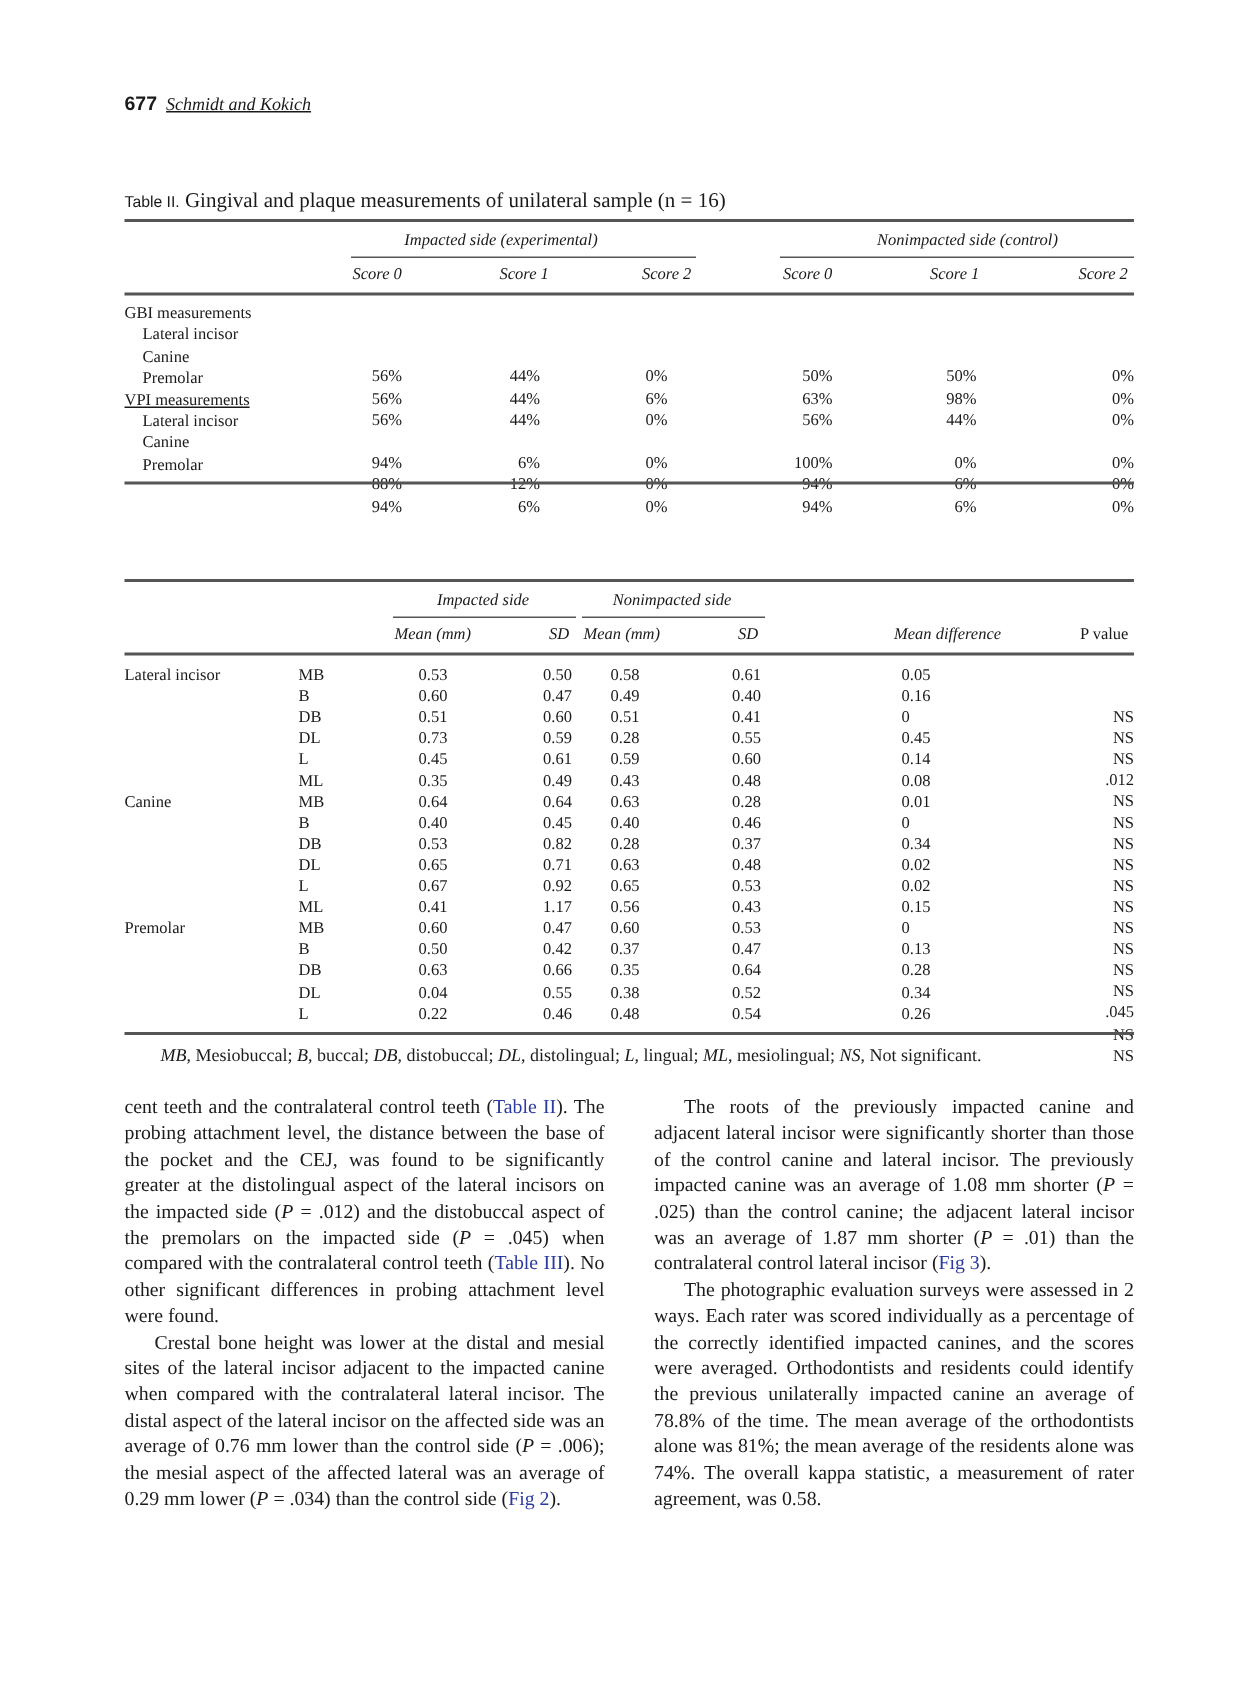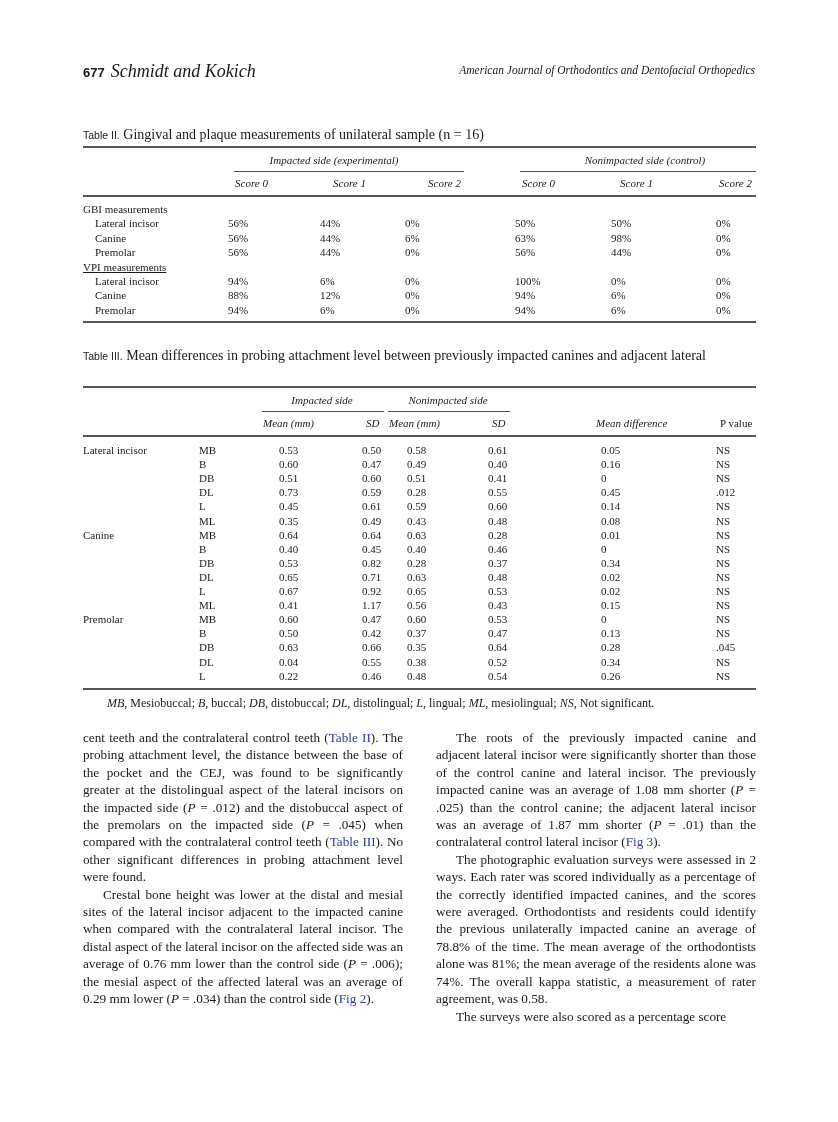--- a/index.html
+++ b/index.html
@@ -1,50 +1,49 @@
 <!DOCTYPE html>
 <html><head>
 <meta charset="utf-8">
 <style>
   html, body { margin: 0; padding: 0; background: #ffffff; }
   body { width: 838px; height: 1122px; position: relative; overflow: hidden;
          font-family: "Liberation Serif", "DejaVu Serif", serif; color: #1a1a1a; }
   .abs { position: absolute; }
   .runhead-left { left: 83px; top: 61px; font-size: 13px; }
   .runhead-left .pg { font-family: "Liberation Sans", "DejaVu Sans", sans-serif; font-weight: bold; font-size: 13px; margin-right: 6px; }
-  .runhead-left .auth { font-style: italic; font-size: 18px; }
+  .runhead-left .auth { font-style: italic; font-size: 12px; text-decoration: underline; }
   .runhead-right { right: 83px; top: 63px; font-style: italic; font-size: 11.5px; text-align: right; line-height: 15px; }
 
   .caption { left: 83px; font-size: 14px; line-height: 17px; }
   .caption .lbl { font-family: "Liberation Sans", "DejaVu Sans", sans-serif; font-size: 10.5px; }
 
   .rule-thick { position: absolute; left: 83px; width: 673px; height: 2px; background: #555; }
   .rule-thin { position: absolute; height: 1px; background: #555; }
 
   .t { position: absolute; font-size: 11px; white-space: nowrap; line-height: 14px; }
   .it { font-style: italic; }
-  .r { text-align: left; }
+  .r { text-align: right; margin-top: 28px; }
   .c { text-align: center; }
 
   .foot { left: 83px; top: 696px; font-size: 12px; margin-left: 24px; }
   .foot i { font-style: italic; }
 
   .col { position: absolute; width: 320px; font-size: 13.2px; line-height: 17.4px; text-align: justify; }
   .col p { margin: 0; }
   .col p.ind { text-indent: 20px; }
   .lnk { color: #2b3a9e; }
 </style>
 </head>
 <body>
 
 <div class="abs runhead-left">
   <span class="pg">677</span><span class="auth">Schmidt and Kokich</span>
 </div>
 <div class="abs runhead-right">
-  <div>American Journal of Orthodontics and Dentofacial Orthopedics</div>
 </div>
 
 <div class="abs caption" style="top:126px;">
   <span class="lbl">Table II.</span>
   <span>Gingival and plaque measurements of unilateral sample (n = 16)</span>
 </div>
 <div class="rule-thick" style="top:146px;"></div>
 
 <div class="t it c" style="left:234px; top:153px; width:200px;">Impacted side (experimental)</div>
 <div class="t it c" style="left:545px; top:153px; width:200px;">Nonimpacted side (control)</div>
@@ -101,21 +100,20 @@
     <div class="t r" style="left: 228px; width: 40px; top: 302.8px;">94%</div>
     <div class="t r" style="left: 320px; width: 40px; top: 302.8px;">6%</div>
     <div class="t r" style="left: 405px; width: 40px; top: 302.8px;">0%</div>
     <div class="t r" style="left: 515px; width: 40px; top: 302.8px;">94%</div>
     <div class="t r" style="left: 611px; width: 40px; top: 302.8px;">6%</div>
     <div class="t r" style="left: 716px; width: 40px; top: 302.8px;">0%</div>
   </div>
 <div class="rule-thick" style="top:321px;"></div>
 
 <div class="abs caption" style="top:347px; width:675px;">
-  <div><span class="lbl">Table III.</span> <span>Mean differences in probing attachment level between previously impacted canines and adjacent lateral</span></div>
 </div>
 <div class="rule-thick" style="top:386px;"></div>
 
 <div class="t it c" style="left:262px; top:393px; width:120px;">Impacted side</div>
 <div class="t it c" style="left:388px; top:393px; width:120px;">Nonimpacted side</div>
 <div class="rule-thin" style="left:262px; top:411px; width:122px;"></div>
 <div class="rule-thin" style="left:388px; top:411px; width:122px;"></div>
 
 <div class="t it" style="left:263px; top:416px;">Mean (mm)</div>
 <div class="t it" style="left:366px; top:416px;">SD</div>
@@ -254,14 +252,13 @@
 <div class="abs foot" id="t3foot"><i>MB</i><span>, Mesiobuccal; </span><i>B</i><span>, buccal; </span><i>DB</i><span>, distobuccal; </span><i>DL</i><span>, distolingual; </span><i>L</i><span>, lingual; </span><i>ML</i><span>, mesiolingual; </span><i>NS</i><span>, Not significant.</span></div>
 
 <div class="col" style="left:83px; top:729px;">
   <p><span>cent teeth and the contralateral control teeth (</span><span class="lnk">Table II</span><span>). The probing attachment level, the distance between the base of the pocket and the CEJ, was found to be significantly greater at the distolingual aspect of the lateral incisors on the impacted side (</span><i>P</i><span> = .012) and the distobuccal aspect of the premolars on the impacted side (</span><i>P</i><span> = .045) when compared with the contralateral control teeth (</span><span class="lnk">Table III</span><span>). No other significant differences in probing attachment level were found.</span></p>
   <p class="ind"><span>Crestal bone height was lower at the distal and mesial sites of the lateral incisor adjacent to the impacted canine when compared with the contralateral lateral incisor. The distal aspect of the lateral incisor on the affected side was an average of 0.76 mm lower than the control side (</span><i>P</i><span> = .006); the mesial aspect of the affected lateral was an average of 0.29 mm lower (</span><i>P</i><span> = .034) than the control side (</span><span class="lnk">Fig 2</span><span>).</span></p>
 </div>
 
 <div class="col" style="left:436px; top:729px;">
   <p class="ind"><span>The roots of the previously impacted canine and adjacent lateral incisor were significantly shorter than those of the control canine and lateral incisor. The previously impacted canine was an average of 1.08 mm shorter (</span><i>P</i><span> = .025) than the control canine; the adjacent lateral incisor was an average of 1.87 mm shorter (</span><i>P</i><span> = .01) than the contralateral control lateral incisor (</span><span class="lnk">Fig 3</span><span>).</span></p>
   <p class="ind">The photographic evaluation surveys were assessed in 2 ways. Each rater was scored individually as a percentage of the correctly identified impacted canines, and the scores were averaged. Orthodontists and residents could identify the previous unilaterally impacted canine an average of 78.8% of the time. The mean average of the orthodontists alone was 81%; the mean average of the residents alone was 74%. The overall kappa statistic, a measurement of rater agreement, was 0.58.</p>
-  <p class="ind">The surveys were also scored as a percentage score</p>
 </div>
 
 </body></html>

